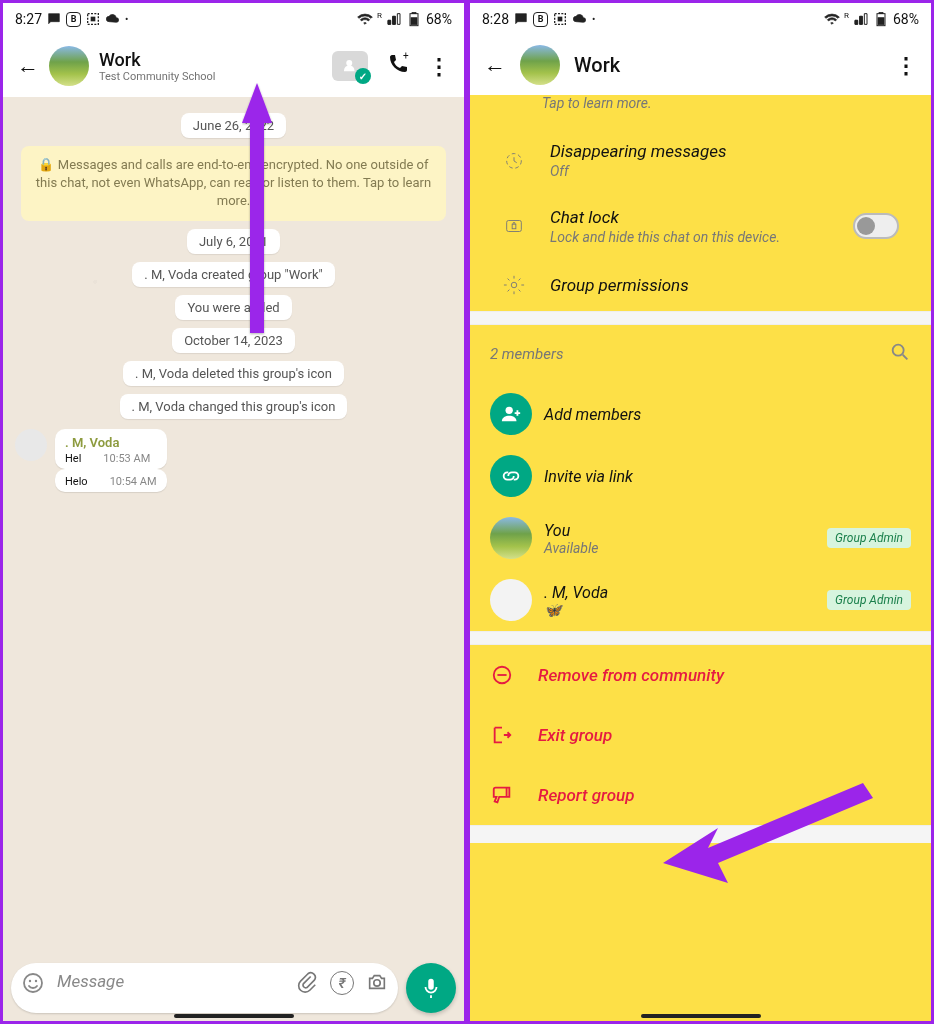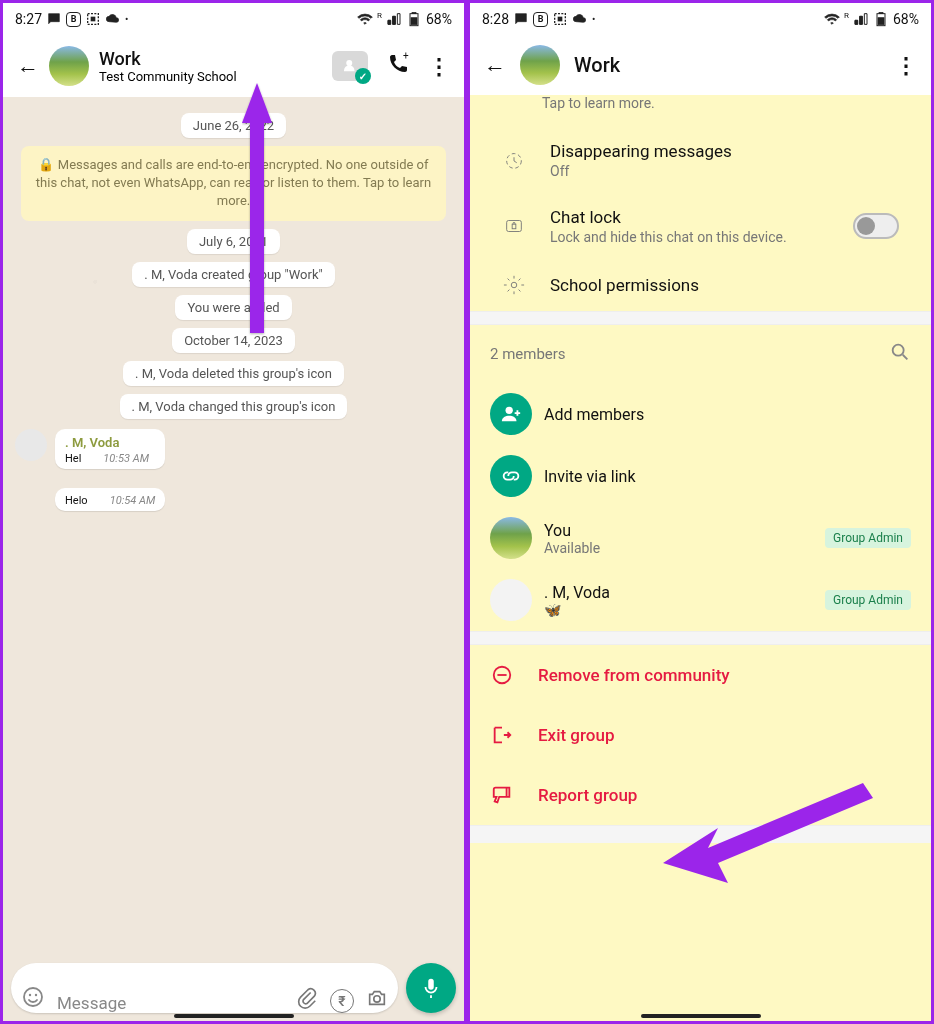--- a/index.html
+++ b/index.html
@@ -28,21 +28,21 @@
   
   .appbar {
     height: 62px; display:flex; align-items:center; gap:10px; padding:0 14px; background:#fff;
     box-shadow: 0 1px 0 rgba(0,0,0,0.05);
   }
   .back { font-size:22px; color:#111; }
   .avatar { width:40px;height:40px;border-radius:50%;background:linear-gradient(180deg,#8ab9e6 0%,#6fa24a 40%,#a3c24b 70%,#d4e08a 100%); flex-shrink:0; }
   .avatar.sq { border-radius:50%; }
   .title-col { display:flex; flex-direction:column; flex:1; min-width:0; }
   .title { font-size:18px; font-weight:500; color:#111; }
-  .subtitle { font-size:13px; color:#000000; }
+  .subtitle { font-size:11px; color:#737373; }
   .appbar-actions { display:flex; align-items:center; gap:18px; }
   .video-btn { position:relative; width:36px;height:30px;background:#d9d9d9;border-radius:6px;display:flex;align-items:center;justify-content:center; }
   .video-btn .check { position:absolute;bottom:-3px;right:-3px;width:16px;height:16px;border-radius:50%;background:#00a884;color:#fff;display:flex;align-items:center;justify-content:center;font-size:10px;font-weight:700;}
   .call-btn svg { width:24px;height:24px;fill:#111; }
   .more-btn { font-size:22px;color:#111;font-weight:700; }
   
   .chat-body { flex:1; background:#efe7dc; position:relative; padding:8px 12px; overflow:hidden;
     background-image: radial-gradient(circle at 20% 20%, rgba(0,0,0,0.02) 0, rgba(0,0,0,0.02) 2px, transparent 2px);
   }
   .date-pill, .sys-pill {
@@ -51,49 +51,49 @@
   }
   .enc-banner {
     margin:8px 6px; padding:10px 14px; background:#fdf4c5; border-radius:8px; font-size:13px;
     color:#837b52; text-align:center; line-height:1.4;
   }
   .msg-row { display:flex; gap:8px; margin:10px 0; align-items:flex-start; }
   .msg-avatar { width:32px;height:32px;border-radius:50%;background:#e8e8e8; display:flex;align-items:center;justify-content:center;font-size:9px;color:#888;flex-shrink:0;}
   .bubble { background:#fff; border-radius:10px; padding:6px 10px 4px 10px; box-shadow:0 1px 1px rgba(0,0,0,0.1); }
   .sender { font-size:13px;font-weight:600;color:#8d9b3f;margin-bottom:2px; }
   .msg { font-size:11px;color:#111; display:inline; }
-  .ts { font-size:11px;color:#888; margin-left:12px;font-style:italic; }
+  .ts { font-size:11px;color:#888; margin-left:12px; }
   .msg-line { display:flex; align-items:flex-end; gap:10px; }
-  .msg-group .bubble + .bubble { margin-top:19px; }
+  .msg-group .bubble + .bubble { margin-top:0; }
   
   .inputbar {
     position:absolute; bottom:8px; left:8px; right:8px; display:flex; gap:8px; align-items:center;
   }
   .inputfield {
-    flex:1; background:#fff; border-radius:30px; height:50px; display:flex; align-items:flex-end;
-    padding:0 10px; gap:12px; box-shadow:0 1px 2px rgba(0,0,0,0.15);
+    flex:1; background:#fff; border-radius:30px; height:50px; display:flex; align-items:flex-start;
+    padding:8px 10px; gap:12px; box-shadow:0 1px 2px rgba(0,0,0,0.15);font-style:italic;
   }
   .inputfield .emoji { color:#888; }
   .inputfield .txt { flex:1; font-size:17px; color:#888; }
   .inputfield .ibtn { color:#777; }
   .inputfield .ibtn svg { width:22px;height:22px;fill:#777; }
   .inputfield .ibtn.rs { width:24px;height:24px;border:1.5px solid #777;border-radius:50%;display:flex;align-items:center;justify-content:center;font-size:14px;font-weight:600;color:#777; }
   .mic-btn { width:50px;height:50px;border-radius:50%;background:#00a884;display:flex;align-items:center;justify-content:center; box-shadow:0 2px 4px rgba(0,0,0,0.2);}
   .mic-btn svg { width:22px;height:22px;fill:#fff; }
   .home-ind { position:absolute;bottom:3px;left:50%;transform:translateX(-50%);width:120px;height:4px;background:#222;border-radius:3px; }
   
   .arrow1 { position:absolute; left:239px; top:80px; pointer-events:none; }
   .arrow2 { position:absolute; left:660px; top:770px; pointer-events:none; z-index:10;}
 
   
   .info-header {
     height:60px; display:flex; align-items:center; gap:14px; padding:0 14px; background:#fff;
   }
   .info-title { font-size:20px; font-weight:500; color:#111; flex:1; }
-  .info-body { flex:1; background:#fef9c3; overflow:hidden; position:relative; }
+  .info-body { flex:1; background:#fde047; overflow:hidden; position:relative;font-style:italic; }
   .tap-sub { font-size:14px; color:#777; padding:0 0 16px 72px; }
   .row { display:flex; align-items:center; gap:24px; padding:14px 32px; }
   .row .ricon { width:24px;height:24px;flex-shrink:0;display:flex;align-items:center;justify-content:center; }
   .row .ricon svg { width:22px;height:22px;fill:#777;stroke:#777; }
   .row .rcol { flex:1; }
   .row .rtitle { font-size:17px; color:#111; }
   .row .rsub { font-size:14px; color:#777; margin-top:2px; }
   .toggle { width:46px;height:26px;border-radius:14px;border:2px solid #bbb;background:#eee;position:relative;flex-shrink:0; }
   .toggle .knob { position:absolute;left:2px;top:2px;width:18px;height:18px;border-radius:50%;background:#999; }
   .section-sep { height:14px; background:#f5f5f5; border-top:1px solid #eee; border-bottom:1px solid #eee; }
@@ -340,21 +340,21 @@
       </div>
 
       <div class="row">
         <span class="ricon">
             <svg viewBox="0 0 24 24">
               <circle cx="12" cy="12" r="3" fill="none"></circle>
               <path d="M12 2v3M12 19v3M4 12H1M23 12h-3M5 5l2 2M17 17l2 2M5 19l2-2M17 7l2-2" fill="none"></path>
             </svg>
           </span>
         <div class="rcol">
-          <div class="rtitle">School permissions</div>
+          <div class="rtitle">Group permissions</div>
         </div>
       </div>
 
       <div class="section-sep"></div>
 
       <div class="members-hdr">
         <span class="mcount">2 members</span>
         <span class="search"><svg viewBox="0 0 24 24">
               <circle cx="10" cy="10" r="6"></circle>
               <path d="M20 20l-5-5"></path>

